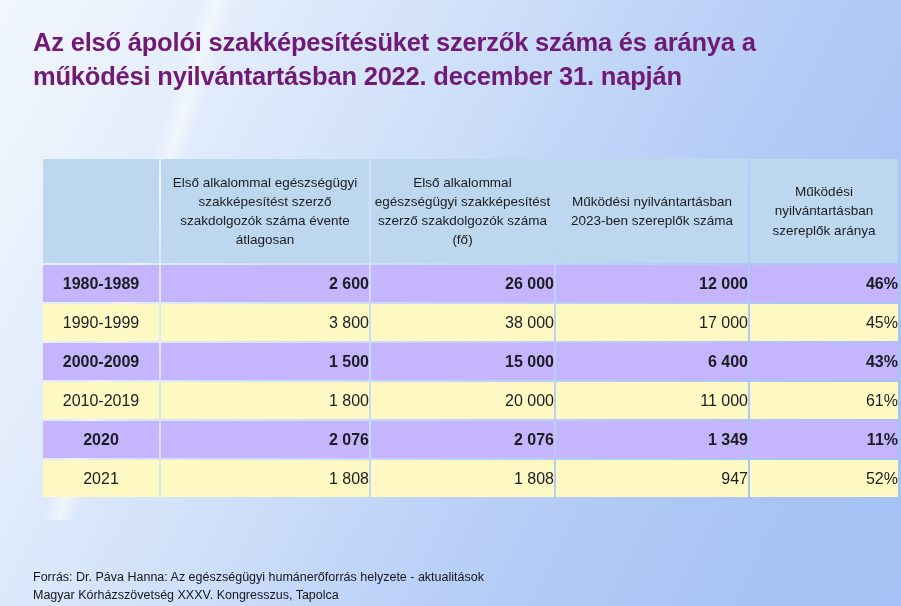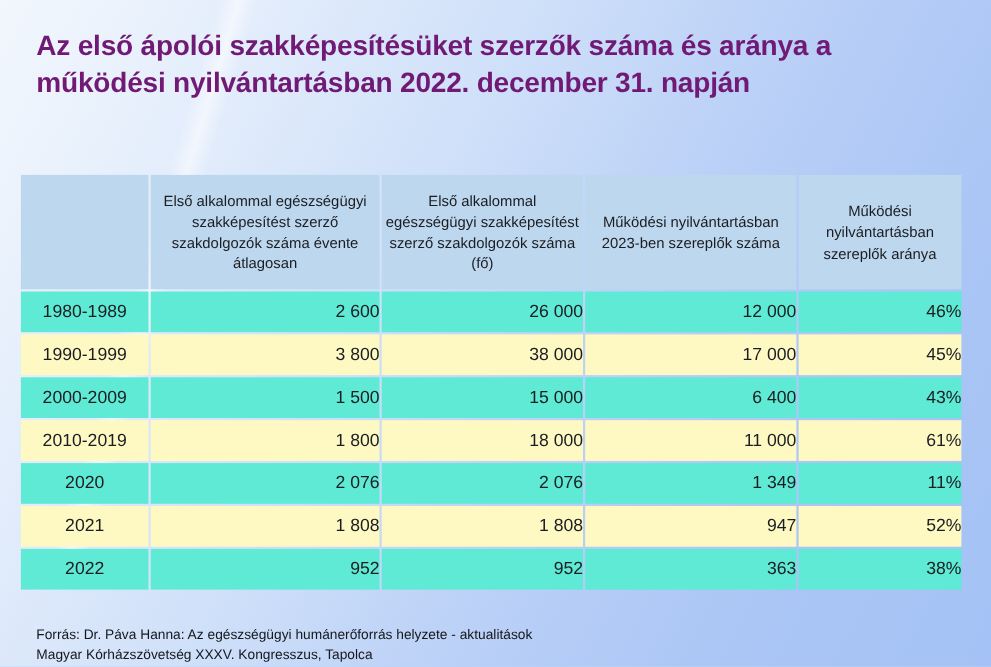--- a/index.html
+++ b/index.html
@@ -49,21 +49,21 @@
     font-size: 25.5px;
     font-weight: bold;
     line-height: 1.33;
     color: #701a75;
     letter-spacing: -0.2px;
   }
 
   
   #data-table-wrap {
     position: absolute;
-    left: 17px;
+    left: 41px;
     top: 157px;
     width: 847px;
   }
   table.data-table {
     width: 100%;
     border-collapse: separate;
     border-spacing: 2px 2px;
     table-layout: fixed;
     background: transparent;
   }
@@ -93,21 +93,21 @@
   thead th.blank-head {
     background: #bdd7ee;
   }
 
   tbody td {
     height: 37px;
     font-size: 16px;
     vertical-align: middle;
     padding: 0 16px;
   }
-  tbody tr.band-dark td { background: #5eead4; }
+  tbody tr.band-dark td { background: #c4b5fd; font-weight: bold; }
   tbody tr.band-light td { background: #fef9c3; }
 
   td.cell-label { text-align: center; }
   td.cell-num   { text-align: right; }
 
   
   #footer {
     position: absolute;
     left: 33px;
     top: 568px;
@@ -161,45 +161,38 @@
       <tr class="band-dark">
         <td class="cell-label">2000-2009</td>
         <td class="cell-num">1 500</td>
         <td class="cell-num">15 000</td>
         <td class="cell-num">6 400</td>
         <td class="cell-num">43%</td>
       </tr>
       <tr class="band-light">
         <td class="cell-label">2010-2019</td>
         <td class="cell-num">1 800</td>
-        <td class="cell-num">18 000</td>
+        <td class="cell-num">20 000</td>
         <td class="cell-num">11 000</td>
         <td class="cell-num">61%</td>
       </tr>
       <tr class="band-dark">
         <td class="cell-label">2020</td>
         <td class="cell-num">2 076</td>
         <td class="cell-num">2 076</td>
         <td class="cell-num">1 349</td>
         <td class="cell-num">11%</td>
       </tr>
       <tr class="band-light">
         <td class="cell-label">2021</td>
         <td class="cell-num">1 808</td>
         <td class="cell-num">1 808</td>
         <td class="cell-num">947</td>
         <td class="cell-num">52%</td>
       </tr>
-      <tr class="band-dark">
-        <td class="cell-label">2022</td>
-        <td class="cell-num">952</td>
-        <td class="cell-num">952</td>
-        <td class="cell-num">363</td>
-        <td class="cell-num">38%</td>
-      </tr>
     </tbody>
   </table>
 </div>
 
 <div id="footer">
   <div>Forrás: Dr. Páva Hanna: Az egészségügyi humánerőforrás helyzete - aktualitások</div>
   <div>Magyar Kórházszövetség XXXV. Kongresszus, Tapolca</div>
 </div>
 
 </body></html>

